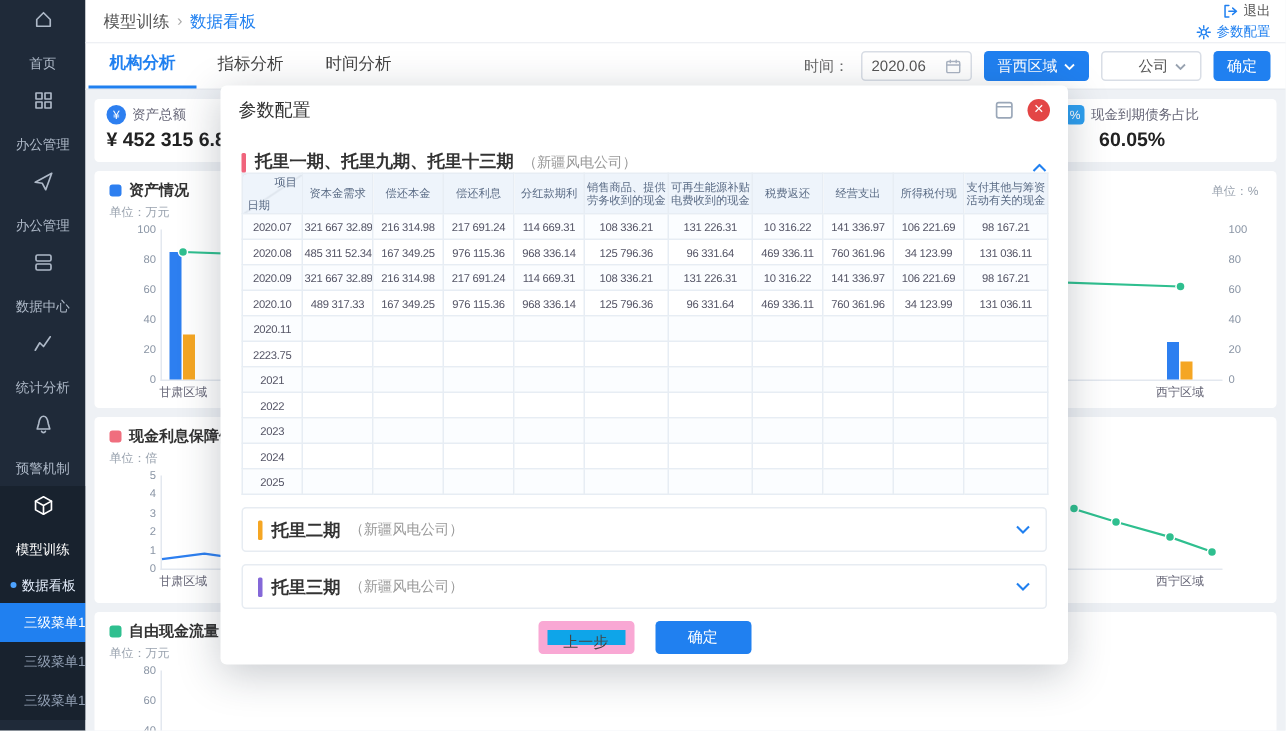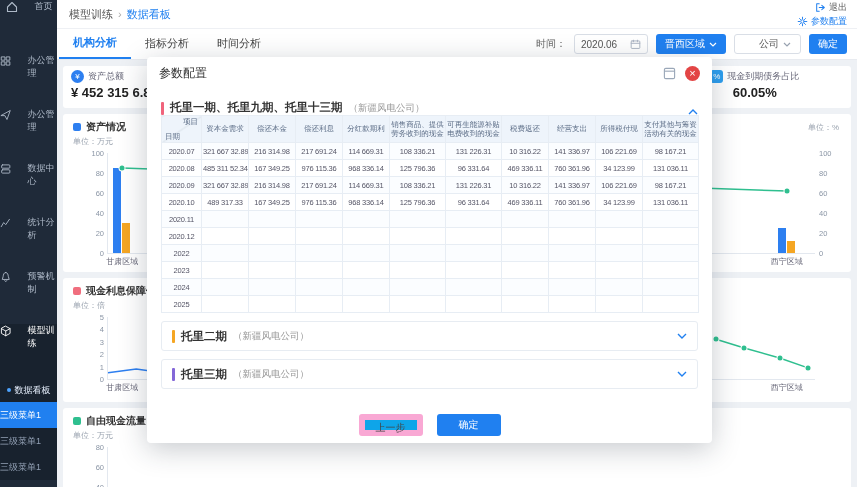--- a/index.html
+++ b/index.html
@@ -2,28 +2,28 @@
 <html lang="zh"><head>
 <meta charset="utf-8">
 <style>
   html,body{margin:0;padding:0;}
   body{width:857px;height:487px;overflow:hidden;background:#fff;
        font-family:"Liberation Sans","DejaVu Sans",sans-serif;-webkit-font-smoothing:antialiased;}
   .app{position:relative;width:857px;height:487px;display:flex;background:#eef1f5;}
 
   
   .sidebar{width:57px;background:#1f2a39;color:#aeb9c8;flex:none;display:flex;flex-direction:column;}
-  .side-item{height:54px;display:flex;flex-direction:row;justify-content:center;gap:16px;
+  .side-item{height:54px;display:flex;flex-direction:column;align-items:center;justify-content:center;gap:16px;
              font-size:9px;cursor:pointer;box-sizing:border-box;}
   .side-item.active{background:#18222e;color:#fff;}
   .s-ic{width:14px;height:14px;fill:none;stroke:currentColor;stroke-width:1.1;stroke-linejoin:round;stroke-linecap:round;}
   .side-sub{height:24px;display:flex;align-items:center;justify-content:center;gap:4px;font-size:9px;color:#e8f1ff;
             background:#18222e;cursor:pointer;}
   .side-sub .dot{width:4px;height:4px;border-radius:50%;background:#4da3ff;}
-  .third-item{height:26px;line-height:26px;text-align:left;font-size:9px;color:#93a1b5;background:#18222e;cursor:pointer;}
+  .third-item{height:26px;line-height:26px;text-align:right;font-size:9px;color:#93a1b5;background:#18222e;cursor:pointer;}
   .third-item.active{background:#2080f0;color:#fff;}
 
   
   .main{flex:1;display:flex;flex-direction:column;min-width:0;}
   .topbar{height:28px;background:#fff;display:flex;justify-content:space-between;align-items:center;
           padding:0 10px 0 12px;border-bottom:1px solid #eef0f4;flex:none;}
   .crumbs{font-size:11px;display:flex;gap:5px;align-items:center;}
   .crumbs .c1{color:#555;}
   .crumbs .sep{color:#aaa;}
   .crumbs .c2{color:#2080f0;}
@@ -441,21 +441,34 @@
               <td></td>
               <td></td>
               <td></td>
               <td></td>
               <td></td>
               <td></td>
               <td></td>
               <td></td>
             </tr>
             <tr>
-              <td>2020.12</td>
+              <td>2223.75</td>
+              <td></td>
+              <td></td>
+              <td></td>
+              <td></td>
+              <td></td>
+              <td></td>
+              <td></td>
+              <td></td>
+              <td></td>
+              <td></td>
+            </tr>
+            <tr>
+              <td>2021</td>
               <td></td>
               <td></td>
               <td></td>
               <td></td>
               <td></td>
               <td></td>
               <td></td>
               <td></td>
               <td></td>
               <td></td>

